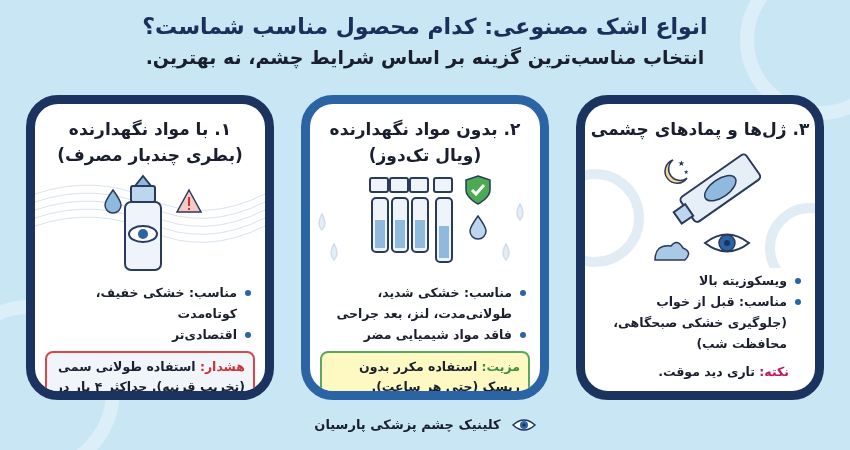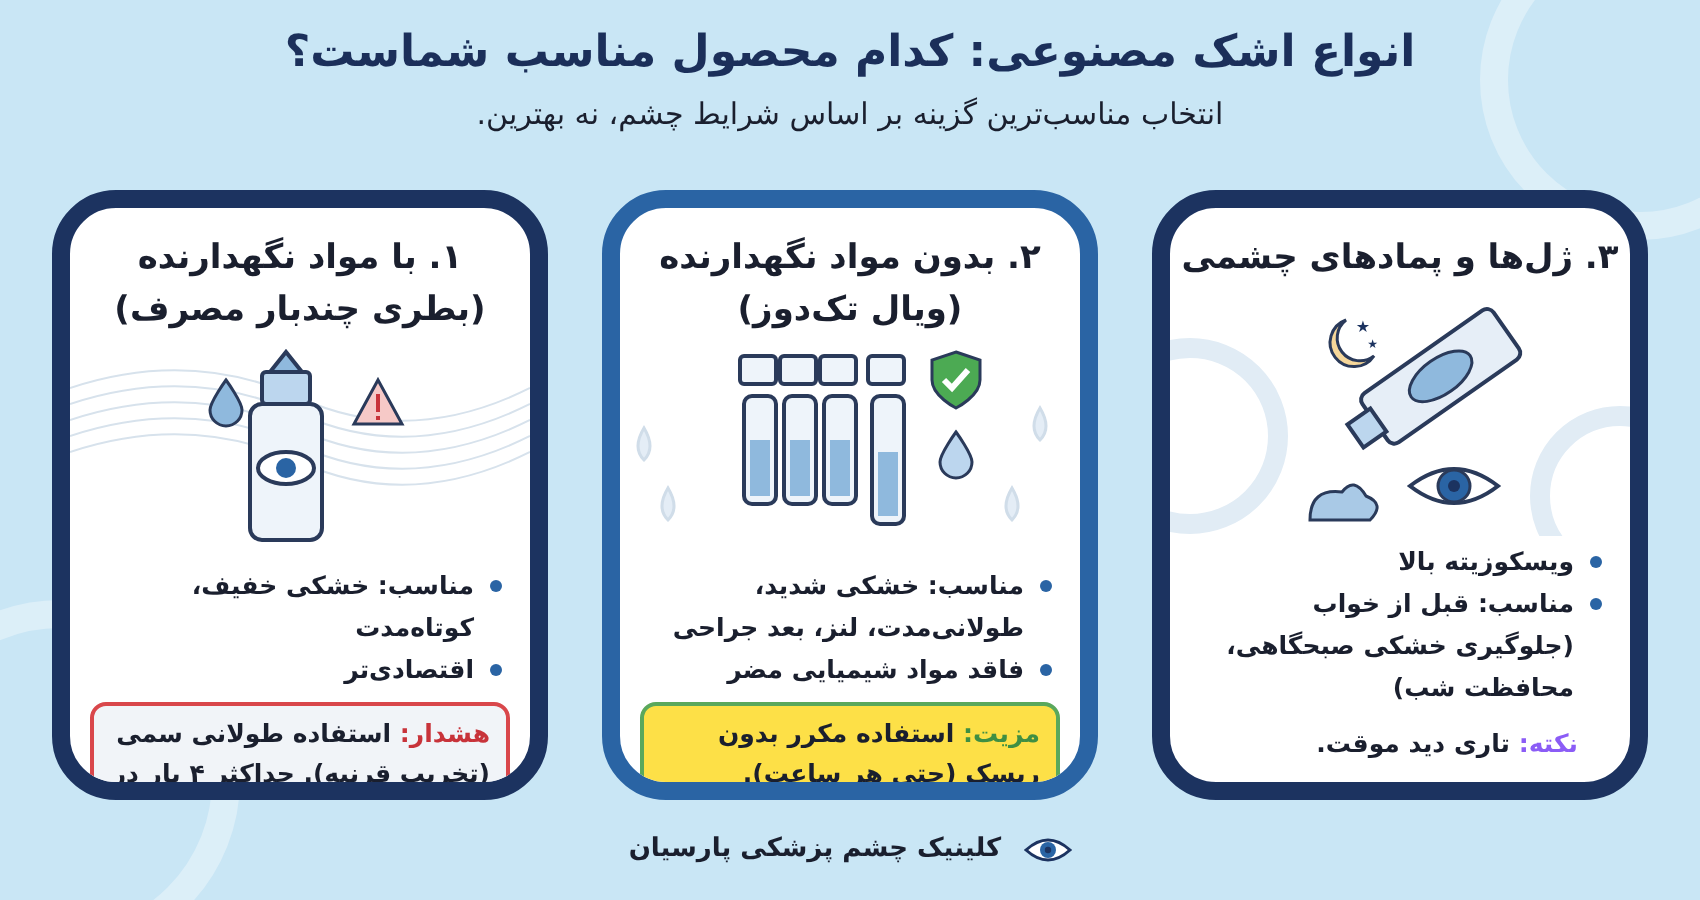--- a/index.html
+++ b/index.html
@@ -10,21 +10,21 @@
     position: relative;
     direction: rtl;
     color: #1a1f2e;
   }
   .bg-swirl {
     position: absolute; border-radius: 50%;
     border: 14px solid rgba(255,255,255,0.35);
   }
   .header { position: absolute; top: 10px; left: 0; width: 850px; text-align: center; }
   .title { font-size: 22px; font-weight: bold; color: #1b2f5a; line-height: 34px; }
-  .subtitle { font-size: 15px; font-weight: normal; color: #1a1f2e; line-height: 26px; }
+  .subtitle { font-size: 19px; font-weight: bold; color: #1a1f2e; line-height: 26px; }
 
   .card {
     position: absolute; top: 95px; width: 248px; height: 305px;
     background: #ffffff; border-radius: 32px; border: 9px solid #1c3360;
     overflow: hidden;
   }
   .card.mid { border-color: #2a64a4; }
   .card-title {
     text-align: center; font-size: 17px; font-weight: bold;
     color: #1a1f2e; line-height: 26px; margin-top: 12px; position: relative; z-index: 2;
@@ -37,25 +37,25 @@
   }
   .bullets li::before {
     content: ""; position: absolute; right: 0; top: 8px; width: 6px; height: 6px;
     border-radius: 50%; background: #2a64a4;
   }
   .callout {
     margin: 6px 10px 0 10px; border-radius: 8px; padding: 4px 8px;
     font-size: 12.5px; font-weight: bold; line-height: 20px; position: relative; z-index: 2;
   }
   .callout.warn { background: #f1f4f8; border: 2px solid #d9474b; }
-  .callout.good { background: #fde047; border: 2px solid #5aa85c; }
+  .callout.good { background: #fef9c3; border: 2px solid #5aa85c; }
   .callout .lbl-warn { color: #c8333a; }
   .callout .lbl-good { color: #3f8f43; }
   .note { font-size: 12.5px; font-weight: bold; padding: 10px 26px 0 10px; position: relative; z-index: 2; }
-  .note .lbl { color: #8b5cf6; }
+  .note .lbl { color: #be185d; }
 
   .footer { position: absolute; top: 414px; left: 0; width: 850px; text-align: center; }
   .footer span { font-size: 13px; font-weight: bold; color: #1a1f2e; vertical-align: middle; }
   .footer svg { vertical-align: middle; margin-left: 6px; }
 </style>
 </head>
 <body>
 
 <div class="bg-swirl" style="width:180px;height:180px;left:-60px;top:300px;"></div>
 <div class="bg-swirl" style="width:160px;height:160px;right:-50px;top:-40px;"></div>

